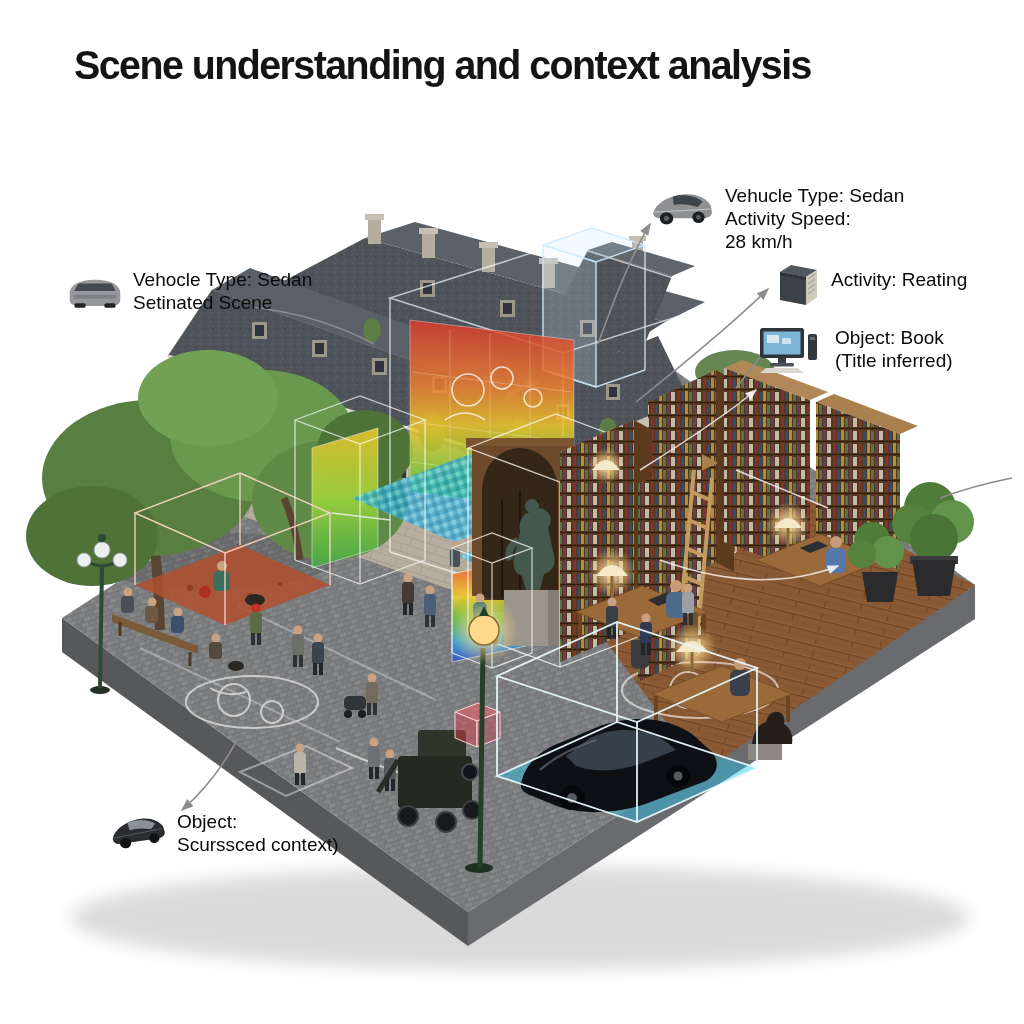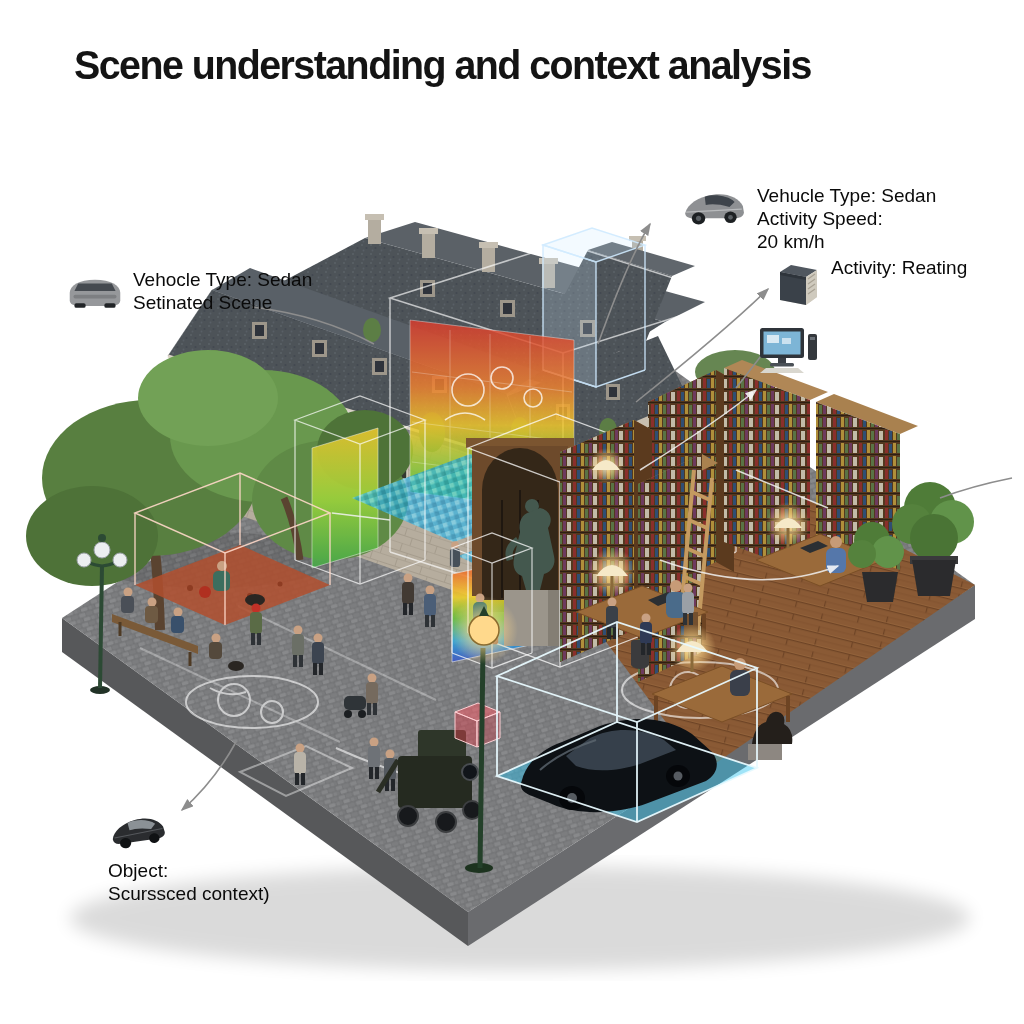--- a/index.html
+++ b/index.html
@@ -566,80 +566,84 @@
     <path d="M636,402 Q726,330 768,289" marker-end="url(#arrG)"></path>
     <path d="M736,388 Q752,368 764,352"></path>
     <path d="M252,307 Q320,315 374,344"></path>
     <path d="M236,742 Q214,782 182,810" marker-end="url(#arrG)"></path>
     <path d="M1012,478 Q972,486 940,498"></path>
   </g>
 </svg>
 
 <h1 class="title">Scene understanding and context analysis</h1>
 
-<div class="ann" style="left:680px;top:184px;">
+<div class="ann" style="left:648px;top:184px;">
   <svg width="68" height="44" viewBox="0 0 66 42">
     <path d="M5,28 C7,19 18,12 32,10 C46,8 57,13 61,21 L62,27 C62,31 58,33 52,33 L13,33 C8,33 5,31 5,28 Z" fill="#8e9093"></path>
     <path d="M24,12 C33,9 47,11 53,17 L48,22 C38,19 30,19 25,20 Z" fill="#3e444b"></path>
     <path d="M6,27 L60,24" stroke="#b9bbbd" stroke-width="1.2"></path>
     <ellipse cx="18" cy="33" rx="6.5" ry="6" fill="#1d2023"></ellipse>
       <circle cx="18" cy="33" r="2.5" fill="#595e63"></circle>
     <ellipse cx="49" cy="32" rx="6" ry="5.6" fill="#1d2023"></ellipse>
       <circle cx="49" cy="32" r="2.3" fill="#595e63"></circle>
   </svg>
   <div class="txt">
     <span>Vehucle Type: Sedan</span>
     <span>Activity Speed:</span>
-    <span>20 km/h</span>
+    <span>28 km/h</span>
   </div>
 </div>
 
 <div class="ann" style="left:772px;top:256px;">
   <svg width="50" height="54" viewBox="0 0 50 54">
     <polygon points="8,44 34,49 45,41 19,36" fill="#d7d3c9"></polygon>
     <polygon points="8,16 34,21 34,49 8,44" fill="#3a4149"></polygon>
     <polygon points="8,16 19,9 45,14 34,21" fill="#50575f"></polygon>
     <polygon points="34,21 45,14 45,41 34,49" fill="#cfcabe"></polygon>
     <path d="M36,23 L43,18 M36,28 L43,23 M36,33 L43,28 M36,38 L43,33" stroke="#a8a294" stroke-width="1.2"></path>
     <polygon points="8,16 34,21 34,24 8,19" fill="#2e343b"></polygon>
   </svg>
-  <div class="txt" style="">
+  <div class="txt" style="margin-top:12px;">
     <span>Activity: Reating</span>
   </div>
 </div>
 
 <div class="ann" style="left:758px;top:326px;">
   <svg width="68" height="48" viewBox="0 0 68 48">
     <polygon points="8,42 40,42 46,47 2,47" fill="#d9d7cf"></polygon>
     <rect x="2" y="2" width="44" height="30" rx="2.5" fill="#2f343a"></rect>
     <rect x="5.5" y="5.5" width="37" height="23" fill="#7db5d6"></rect>
     <rect x="9" y="9" width="12" height="8" fill="#e8f2f8" opacity=".85"></rect>
     <rect x="24" y="12" width="9" height="6" fill="#ffffff" opacity=".6"></rect>
     <rect x="20" y="32" width="8" height="5" fill="#3a3f45"></rect>
     <rect x="12" y="37" width="24" height="3.5" rx="1.5" fill="#4a5056"></rect>
     <rect x="50" y="8" width="9" height="26" rx="2" fill="#34383d"></rect>
     <rect x="52" y="11" width="5" height="3" fill="#6a7077"></rect>
   </svg>
+  <div class="txt">
+    <span>Object: Book</span>
+    <span>(Title inferred)</span>
+  </div>
 </div>
 
 <div class="ann" style="left:66px;top:268px;">
   <svg width="58" height="38" viewBox="0 0 62 40" style="margin-top:4px;">
     <path d="M4,22 C4,14 14,8 31,8 C48,8 58,14 58,22 L58,30 C58,34 54,36 48,36 L14,36 C8,36 4,34 4,30 Z" fill="#96989b"></path>
     <path d="M13,12 L49,12 L53,20 L9,20 Z" fill="#454a50"></path>
     <rect x="8" y="24" width="46" height="4" rx="2" fill="#7d7f82"></rect>
     <rect x="9" y="33" width="12" height="5" rx="2" fill="#212427"></rect>
     <rect x="41" y="33" width="12" height="5" rx="2" fill="#212427"></rect>
   </svg>
   <div class="txt">
     <span>Vehocle Type: Sedan</span>
     <span>Setinated Scene</span>
   </div>
 </div>
 
-<div class="ann" style="left:108px;top:810px;flex-direction:column;">
+<div class="ann" style="left:108px;top:810px;">
   <svg width="60" height="40" viewBox="0 0 64 40">
     <g transform="rotate(-8 32 20)">
       <path d="M4,26 C6,18 16,11 30,9 C44,7 55,12 59,20 L60,26 C60,30 56,32 50,32 L12,32 C7,32 4,30 4,26 Z" fill="#2a2c2f"></path>
       <path d="M22,11 C31,8 45,10 51,16 L46,21 C36,18 28,18 23,19 Z" fill="#8b9196"></path>
       <path d="M6,25 L58,22" stroke="#55585c" stroke-width="1.2"></path>
       <ellipse cx="17" cy="32" rx="6" ry="5.5" fill="#101214"></ellipse>
       <ellipse cx="48" cy="31" rx="5.6" ry="5.2" fill="#101214"></ellipse>
     </g>
   </svg>
   <div class="txt">

